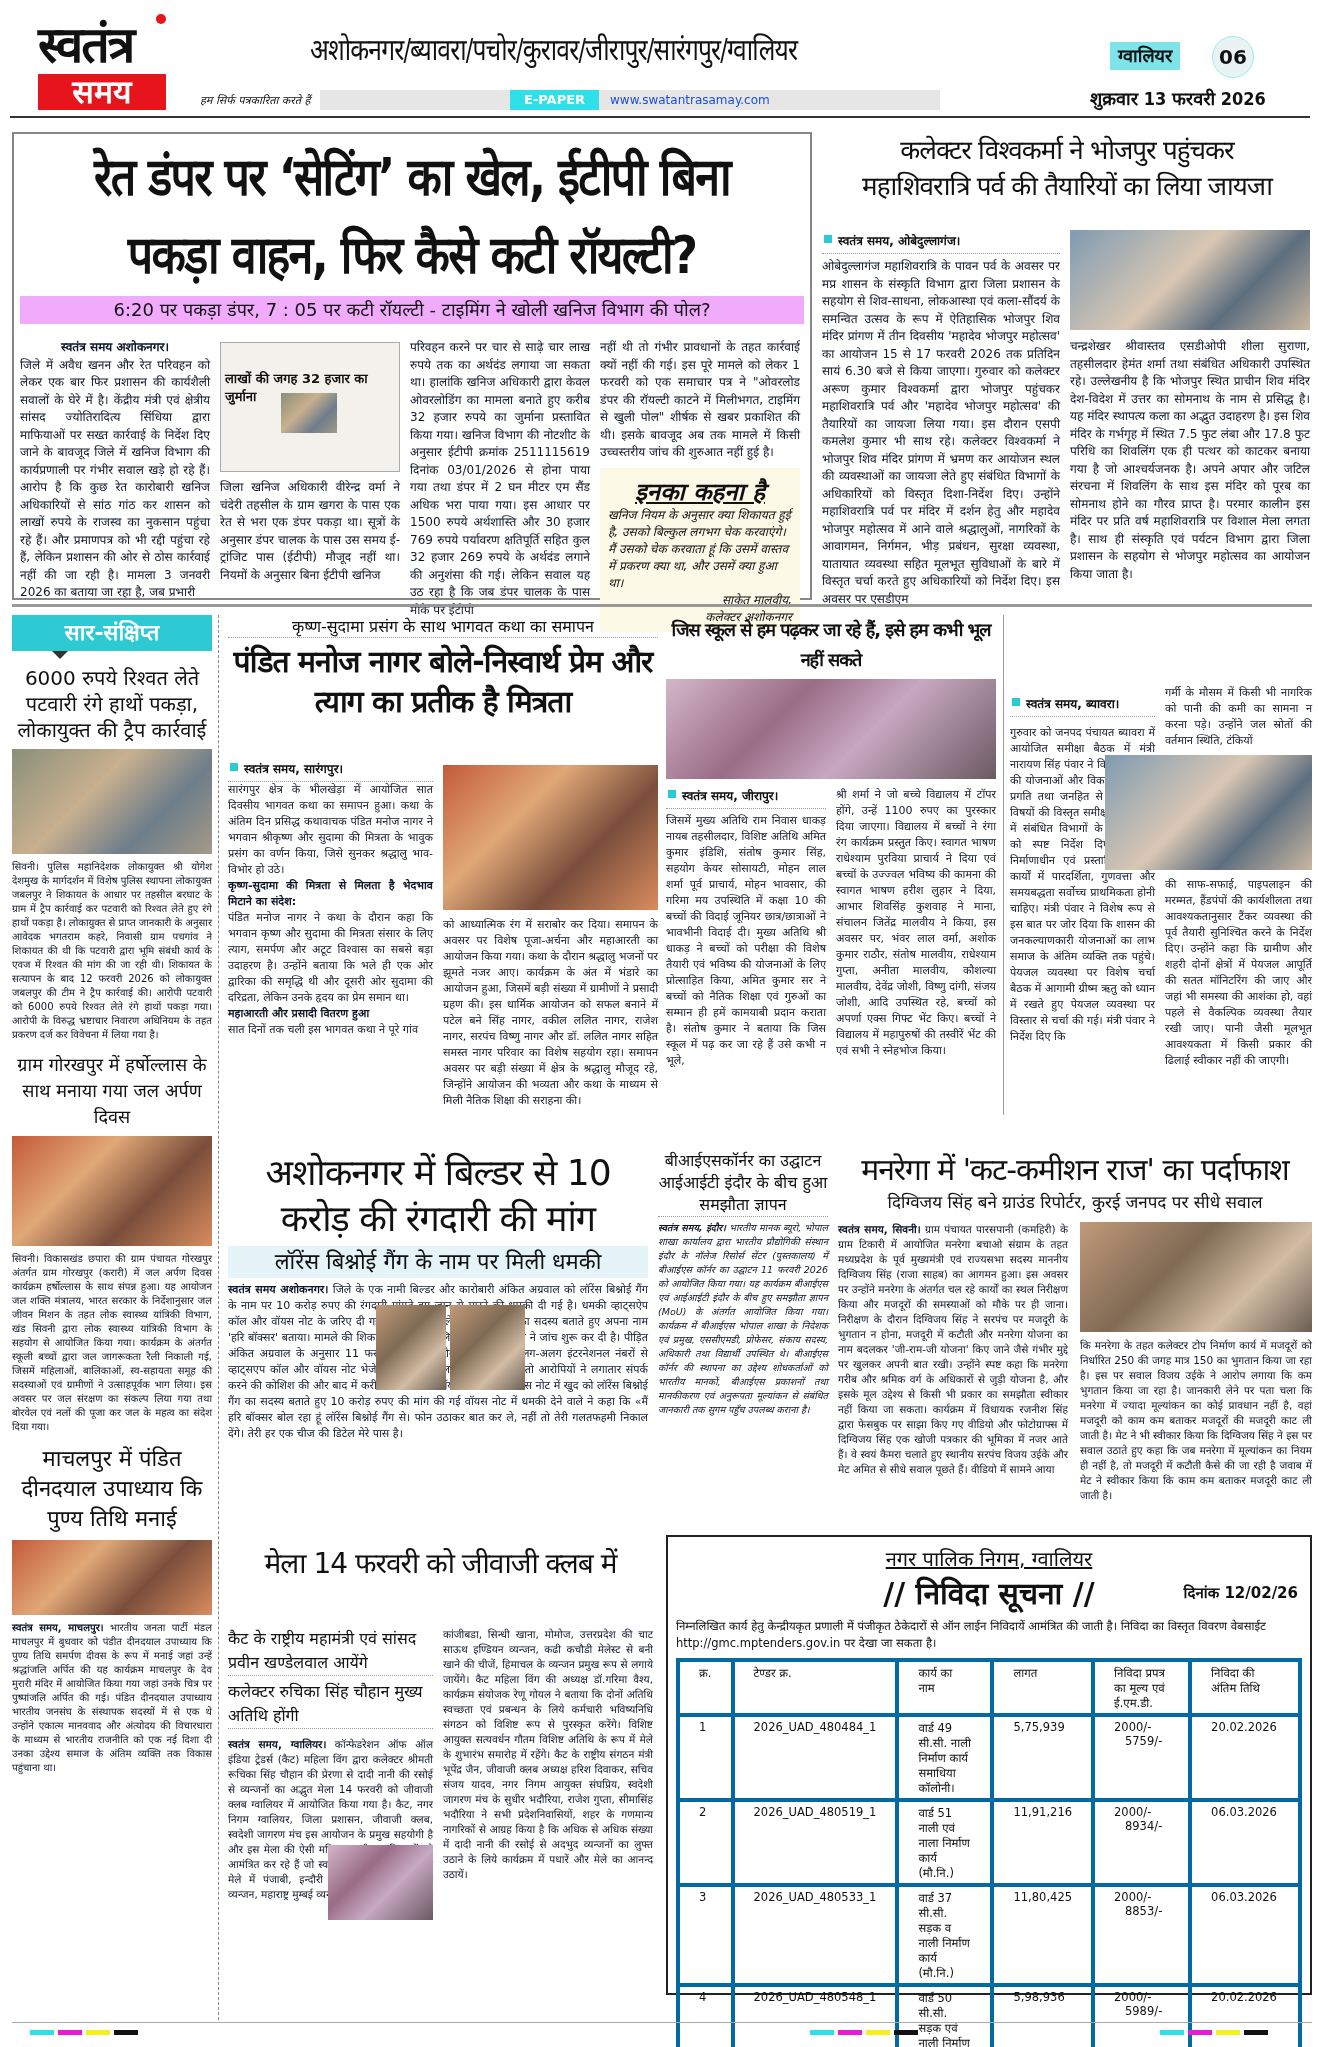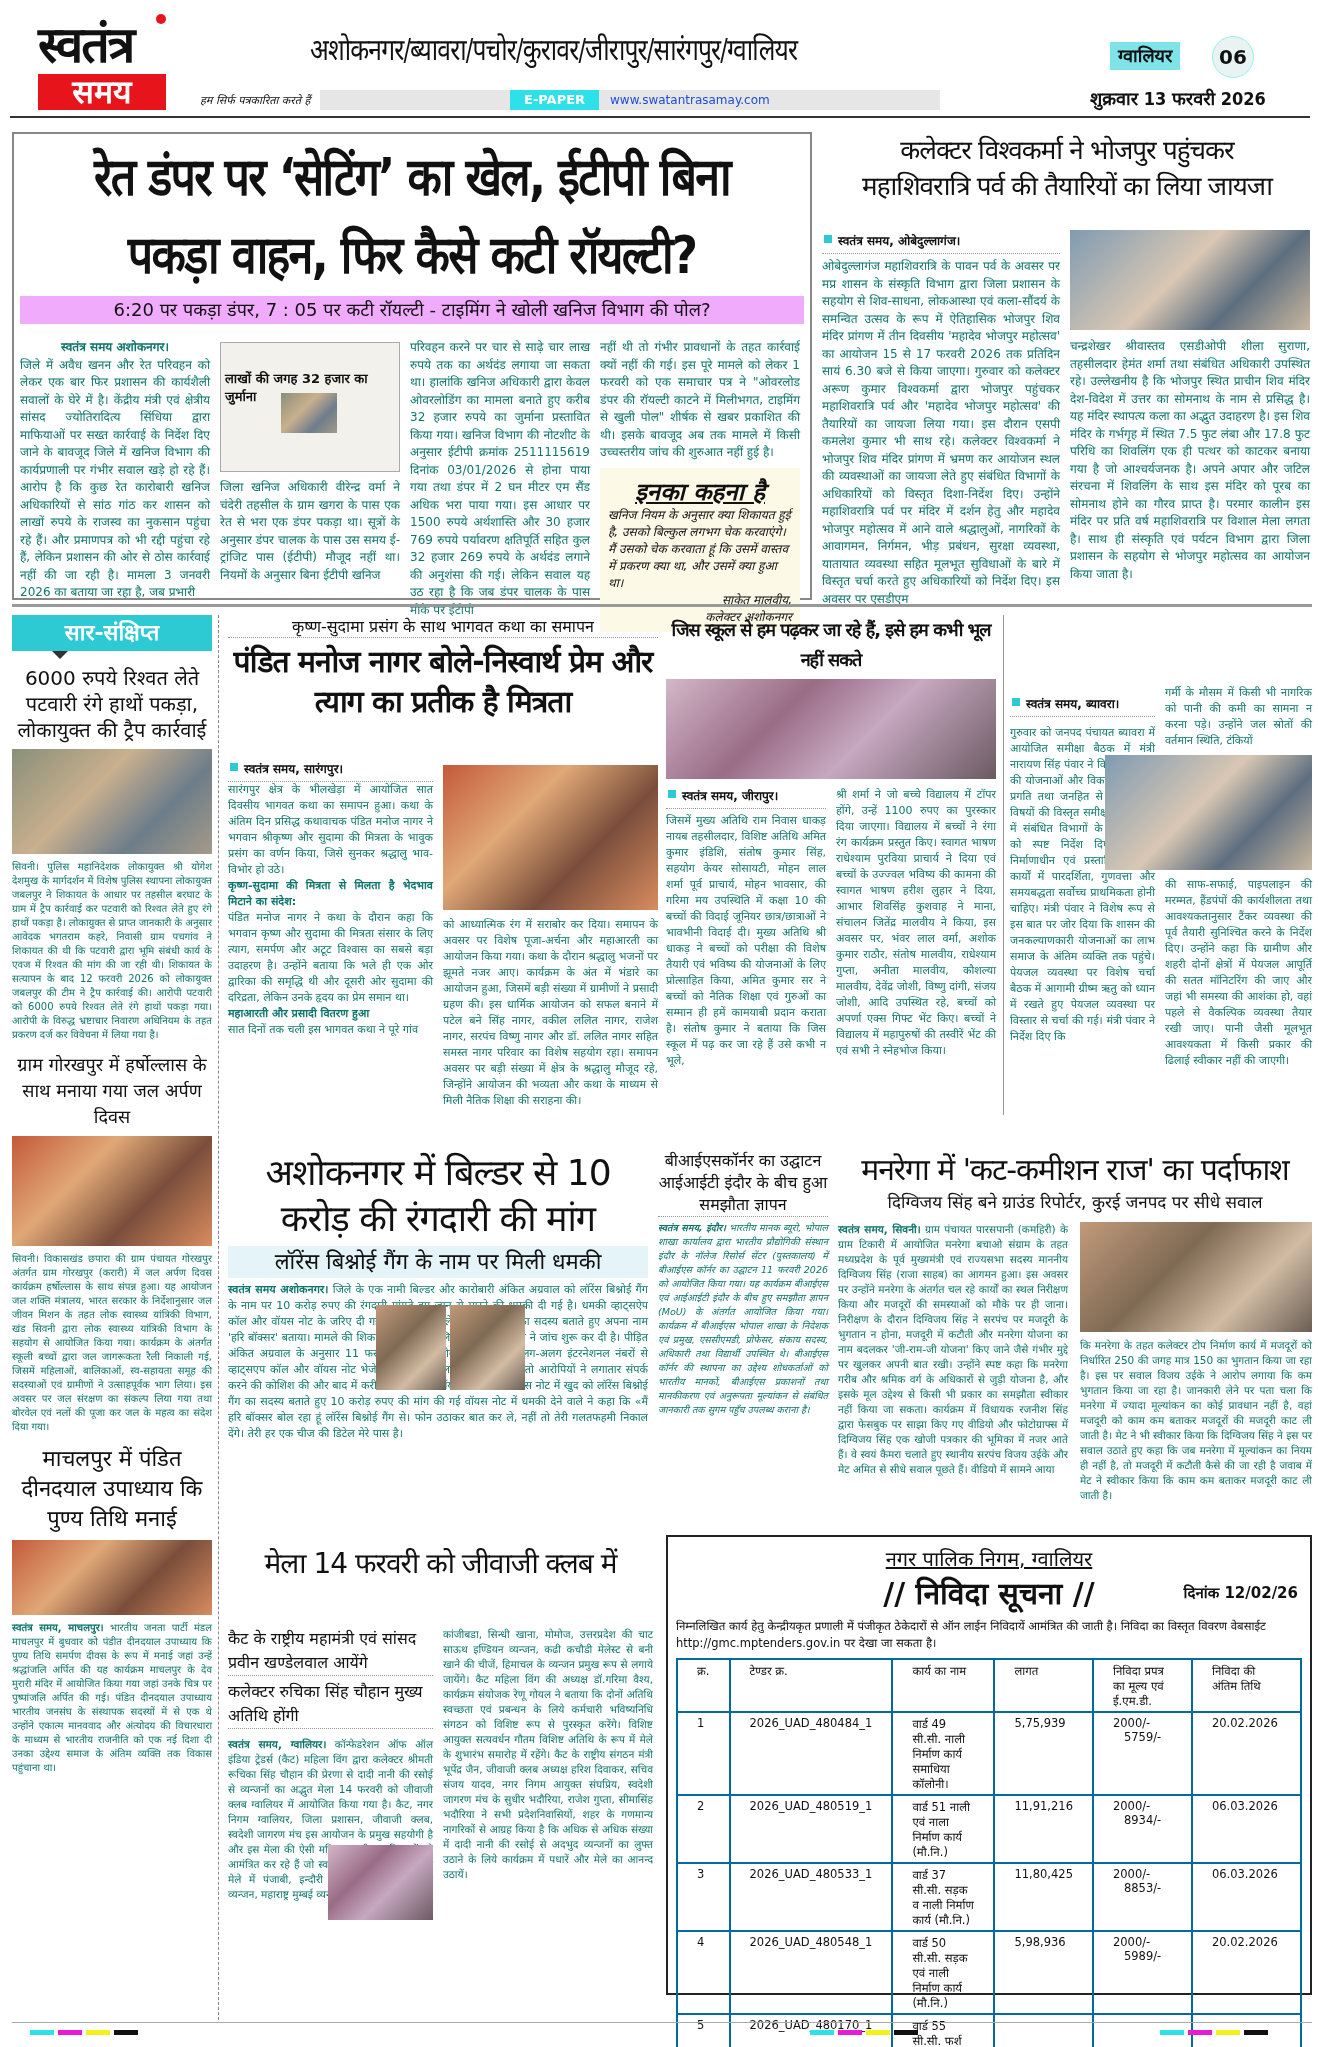--- a/index.html
+++ b/index.html
@@ -14,21 +14,21 @@
 .epaper-bar{left:320px;top:90px;width:620px;height:20px;background:#e6e6e6}
 .epaper-badge{position:absolute;left:190px;top:0;height:20px;padding:0 14px;background:#2ee0e8;color:#fff;font-weight:bold;font-size:13px;line-height:20px}
 .epaper-url{position:absolute;left:290px;top:0;font-size:12px;line-height:20px;color:#1d4ed8}
 .city-badge{left:1110px;top:42px;background:#7fe3ea;padding:2px 8px;font-size:18px;font-weight:bold;height:28px;line-height:24px}
 .page-circle{left:1212px;top:36px;width:42px;height:42px;border-radius:50%;background:#e9f3f3;border:1px solid #9ee;font-weight:bold;font-size:20px;text-align:center;line-height:40px}
 .date-text{left:1090px;top:86px;font-size:18px;font-weight:bold;font-family:"DejaVu Sans Condensed","DejaVu Sans",sans-serif}
 .rule-top{left:10px;top:116px;width:1300px;height:2px;background:#333}
 .frame{border:2px solid #888}
 .lead-headline{font-weight:bold;font-size:52px;line-height:78px;letter-spacing:-2px;text-align:center;transform:scaleX(0.86);transform-origin:center}
 .lead-sub{background:#f0abfc;font-size:18px;text-align:center;line-height:28px}
-.body-text{font-size:12px;line-height:17.5px;text-align:justify;color:#0f766e}
+.body-text{font-size:12px;line-height:17.5px;text-align:justify;color:#0f172a}
 .dateline{font-weight:bold}
 .col{position:absolute}
 .photo{background:linear-gradient(135deg,#8a8f7a,#c9b08e 40%,#6d7d8a 70%,#a59a88);}
 .photo2{background:linear-gradient(135deg,#d3b7c9,#9a6c86 35%,#c7a8c1 60%,#6b5a62)}
 .photo3{background:linear-gradient(135deg,#c29a7a,#7f6a54 40%,#d2bca3 70%,#6a5f55)}
 .photo4{background:linear-gradient(135deg,#c45a3a,#e0a877 35%,#7a4e3b 65%,#d98c5f)}
 .photo5{background:linear-gradient(135deg,#7f9bb2,#d9c7b3 45%,#5d6e7f 70%,#c9b79f)}
 .quote-box{background:#fdf9e7;padding:6px 8px}
 .quote-title{font-size:24px;font-weight:bold;font-style:italic;text-align:center;text-decoration:underline}
 .quote-body{font-size:12px;font-style:italic;line-height:17px}
@@ -41,21 +41,21 @@
 .sidebar-head{background:#2ecad3;color:#fff;font-weight:bold;font-size:22px;text-align:center;line-height:36px}
 .caret{width:0;height:0;border-left:8px solid transparent;border-right:8px solid transparent;border-top:8px solid #333;margin-left:40px}
 .side-h{font-size:20px;text-align:center;line-height:26px;font-weight:bold}
 .vdash{border-left:1px dashed #888}
 .hl-banner{background:#e4f4f8;font-size:22px;text-align:center;line-height:32px;font-weight:bold}
 .tender{border:2px solid #222;padding:8px}
 .tender-head{font-size:20px;font-weight:bold;text-align:center}
 .tender-title{font-size:30px;font-weight:bold;text-align:center}
 .tender-date{font-size:15px;font-weight:bold}
 table.tt{border-collapse:collapse;width:100%;font-size:11.5px}
-table.tt th,table.tt td{border:2px solid #0369a1;padding:3px 19px;text-align:left;vertical-align:top;font-weight:normal}
+table.tt th,table.tt td{border:4px solid #0369a1;padding:3px 19px;text-align:left;vertical-align:top;font-weight:normal}
 .center{text-align:center}
 .cmyk{position:absolute;top:2030px;height:5px;width:24px}
 </style>
 </head>
 <body>
 
 <div class="abs masthead-logo">
   <div class="logo-dot"></div>
   <div class="logo-top">स्वतंत्र</div>
   <div class="logo-bottom">समय</div>

